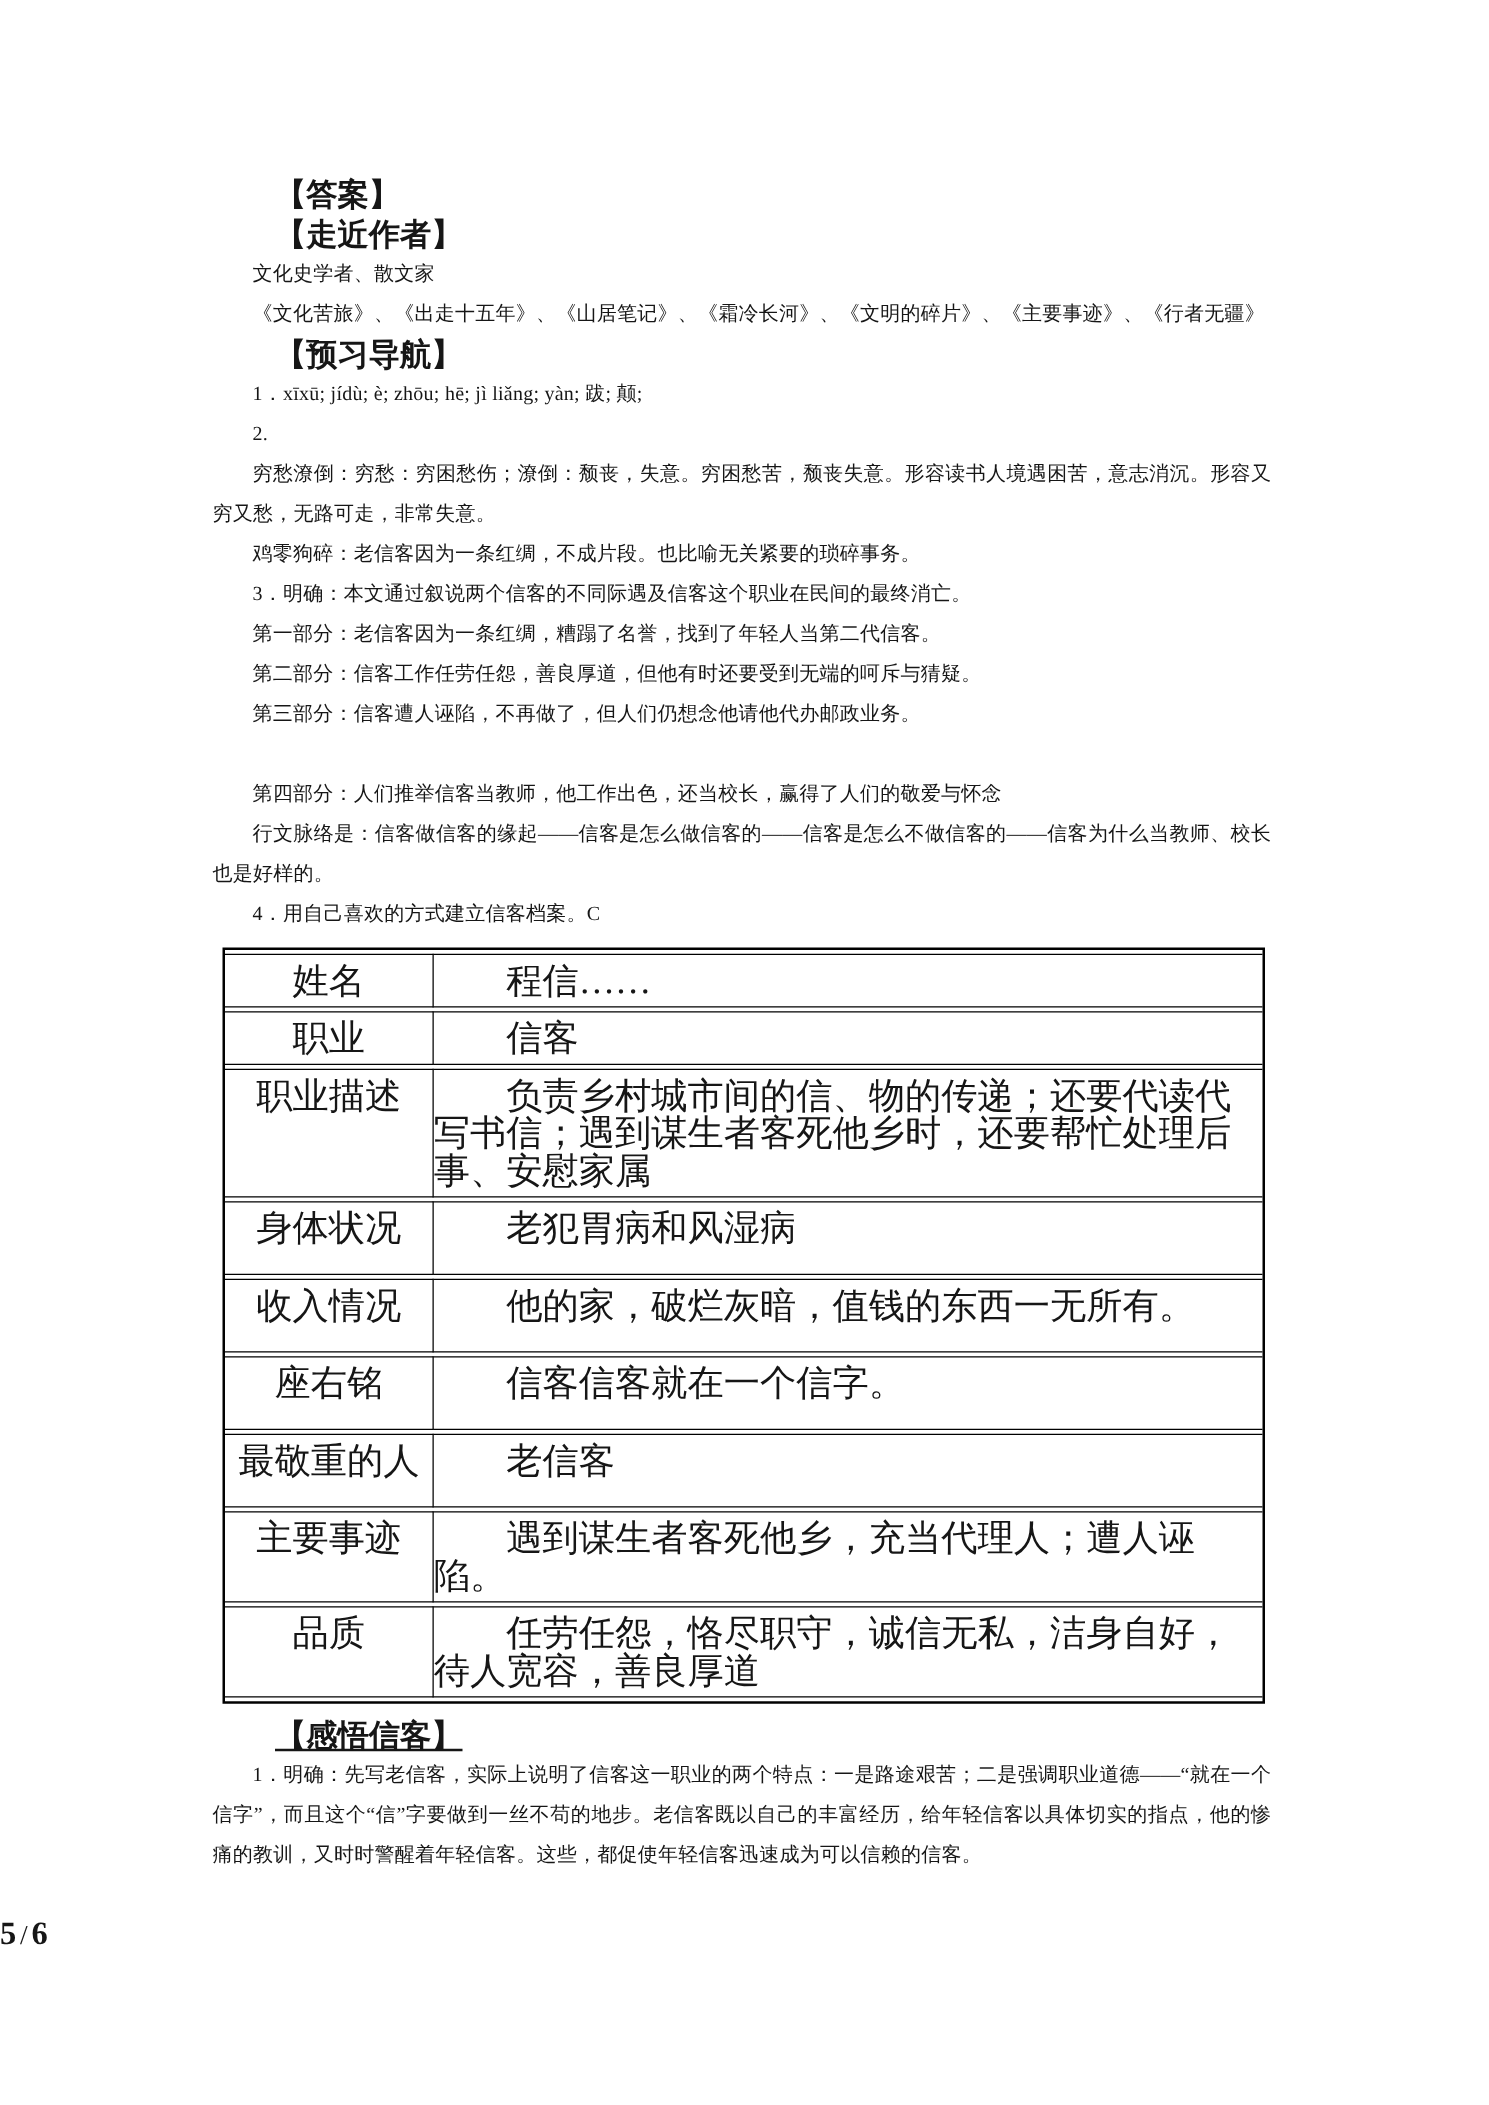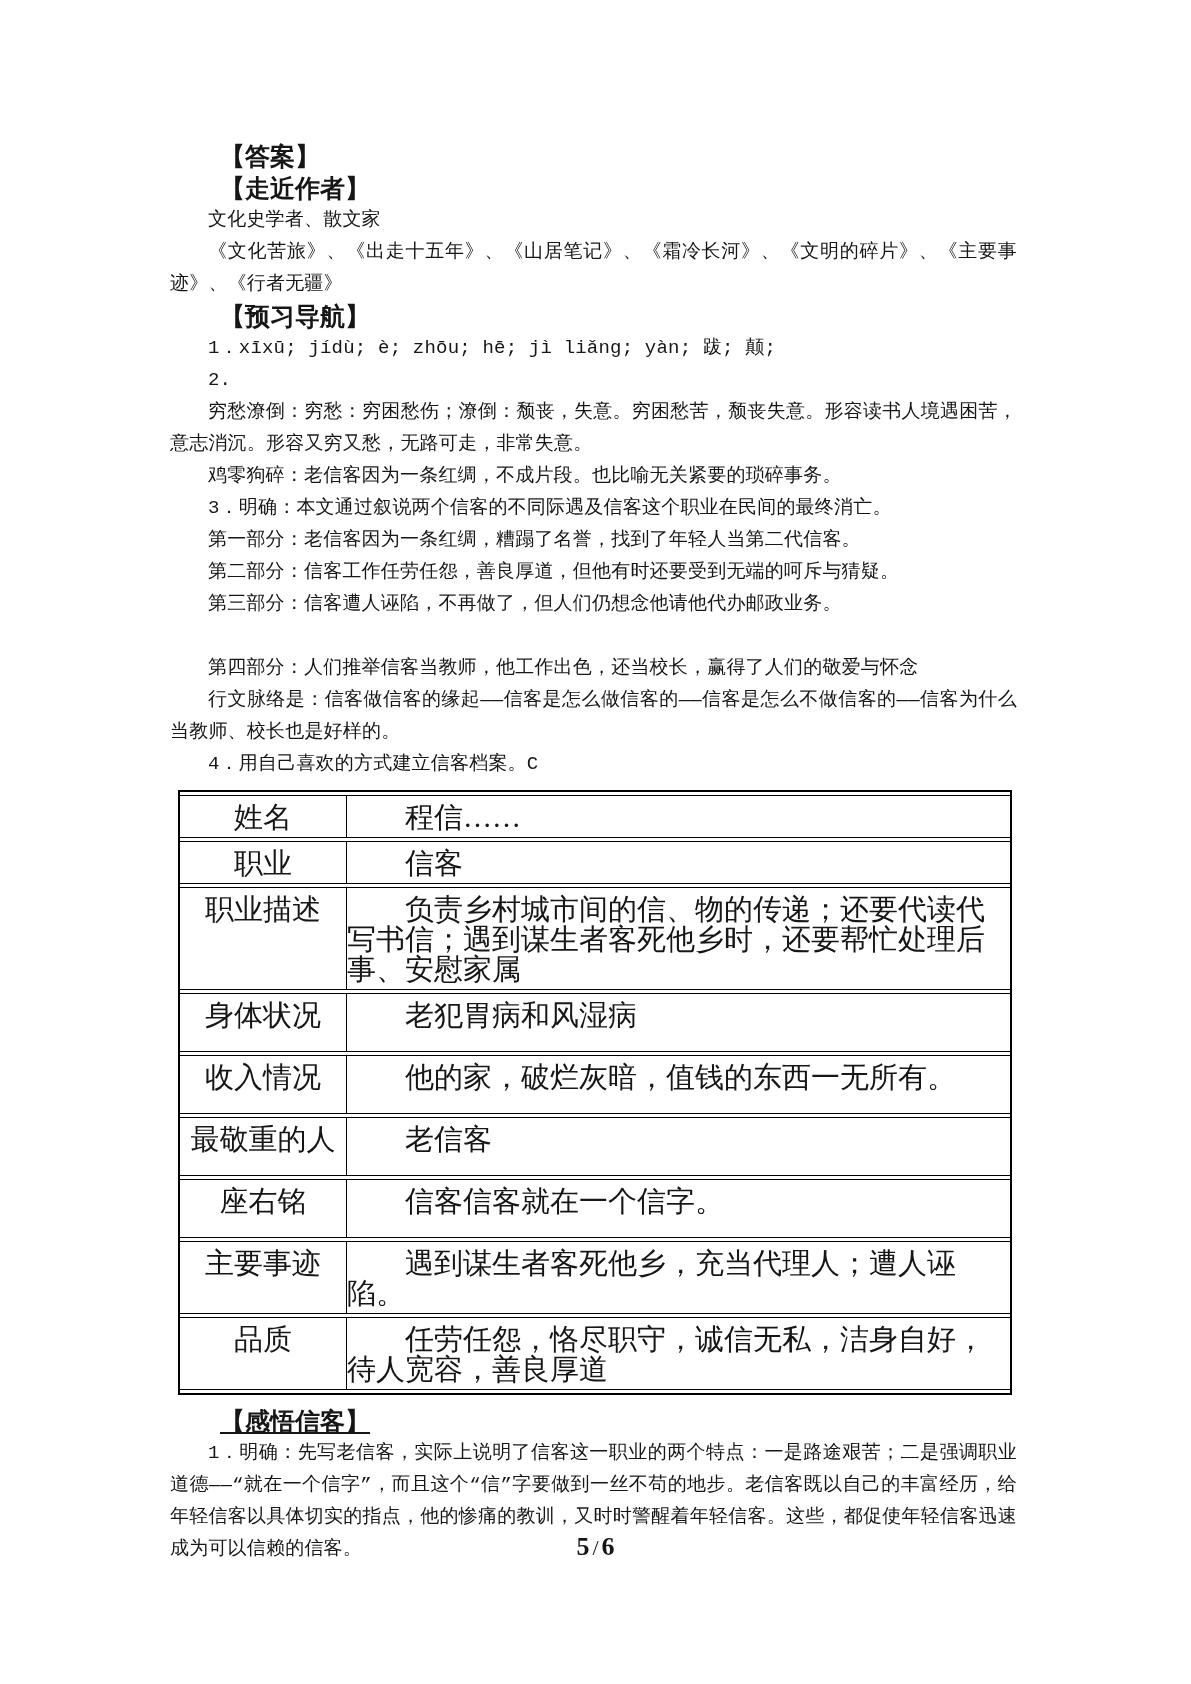--- a/index.html
+++ b/index.html
@@ -13,26 +13,25 @@
     overflow: hidden;
   }
   .content {
     position: absolute;
     left: 170px;
     top: 140px;
     width: 847px;
   }
   .content p { margin: 0; }
   .body-p {
-    font-size: 19px;
+    font-size: 16px;
     line-height: 32px;
     text-indent: 2em;
     text-align: justify;
     letter-spacing: 0.2px;
-    font-family: Liberation Mono, monospace;
   }
   .heading-p {
     font-size: 25px;
     line-height: 32px;
     text-indent: 2em;
     font-weight: bold;
     font-family: "Liberation Sans", "DejaVu Sans", sans-serif;
   }
   .blank-line { height: 32px; }
 
@@ -64,21 +63,21 @@
   }
   tr.tall td { height: 46px; }
 
   .after-table-heading { margin-top: 10px !important; text-decoration: underline; }
 
   .footer {
     position: absolute;
     left: 0;
     top: 1532px;
     width: 100%;
-    text-align: center;
+    text-align: left;
     font-size: 26px;
     line-height: 30px;
     font-family: "Liberation Serif", "DejaVu Serif", serif;
   }
   .footer .num { font-weight: bold; }
   .footer .sep { font-weight: normal; padding: 0 3px; font-size: 22px; }
 </style>
 </head>
 <body>
 
@@ -119,26 +118,26 @@
         </tr>
         <tr class="tall">
           <td class="lbl">身体状况</td>
           <td class="val">老犯胃病和风湿病</td>
         </tr>
         <tr class="tall">
           <td class="lbl">收入情况</td>
           <td class="val">他的家，破烂灰暗，值钱的东西一无所有。</td>
         </tr>
         <tr class="tall">
+          <td class="lbl">座右铭</td>
+          <td class="val">信客信客就在一个信字。</td>
+        </tr>
+        <tr class="tall">
           <td class="lbl">最敬重的人</td>
           <td class="val">老信客</td>
-        </tr>
-        <tr class="tall">
-          <td class="lbl">座右铭</td>
-          <td class="val">信客信客就在一个信字。</td>
         </tr>
         <tr>
           <td class="lbl">主要事迹</td>
           <td class="val">遇到谋生者客死他乡，充当代理人；遭人诬陷。</td>
         </tr>
         <tr>
           <td class="lbl">品质</td>
           <td class="val">任劳任怨，恪尽职守，诚信无私，洁身自好，待人宽容，善良厚道</td>
         </tr>
       </tbody>

